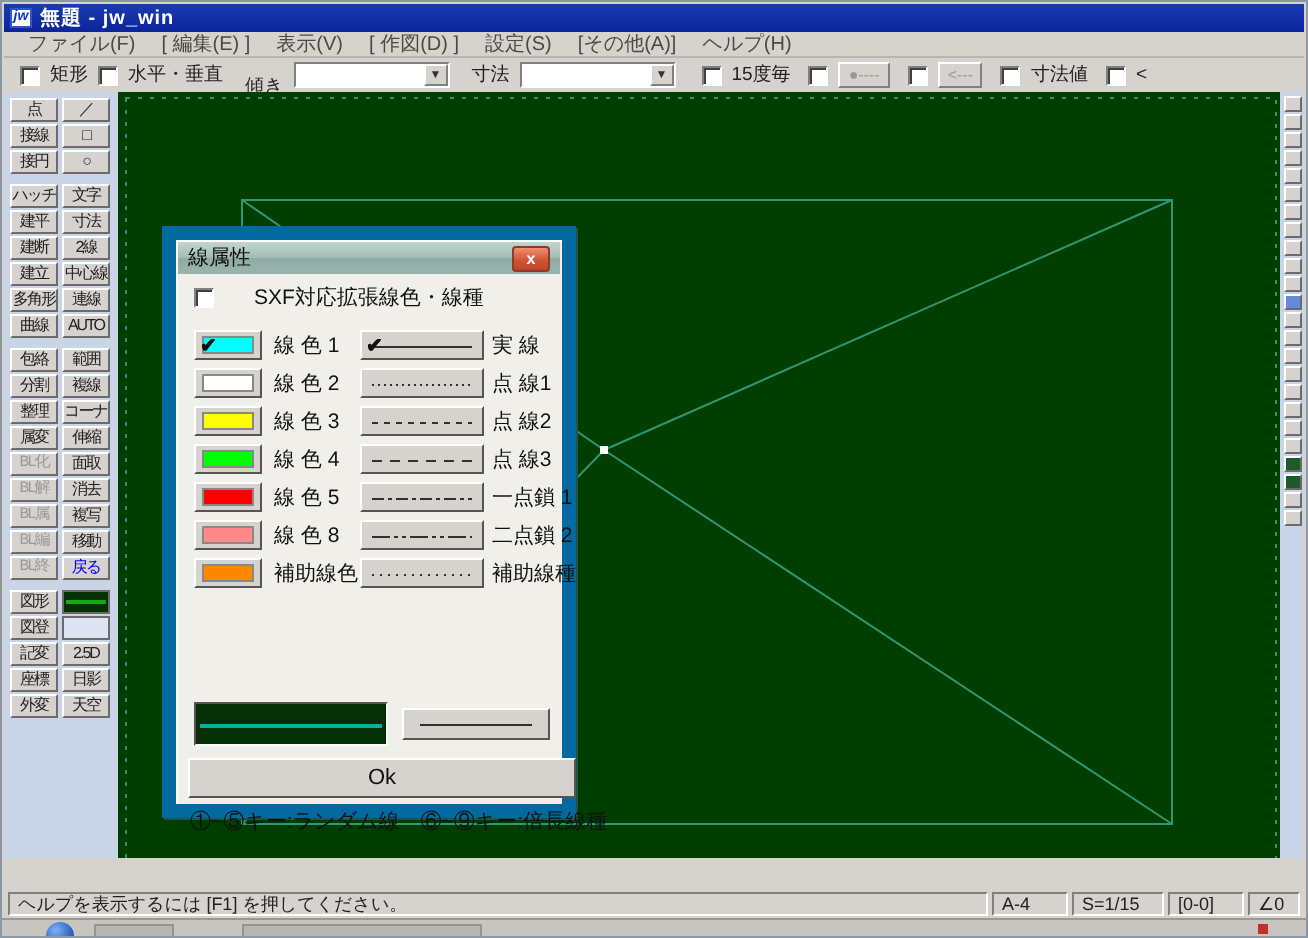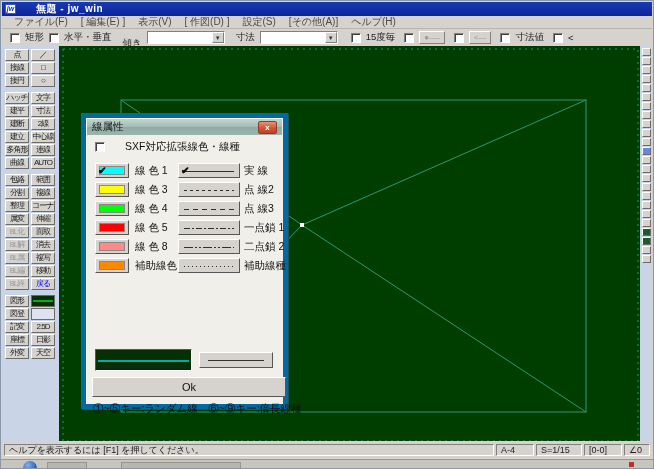--- a/index.html
+++ b/index.html
@@ -6,21 +6,21 @@
   html,body { background:#9aa4b0; }
   body { font-family: "Liberation Sans", sans-serif; }
   .window {
     position: relative; width: 654px; height: 469px;
     background:#D6D3CE; border:1px solid #8A98A8; overflow:hidden;
   }
   
   .titlebar {
     position:absolute; left:1px; top:1px; right:1px; height:14px;
     background:linear-gradient(180deg,#1A3BB4 0%,#0B249A 100%);
-    display:flex; align-items:center; padding:0 3px; gap:20px;
+    display:flex; align-items:center; padding:0 3px; gap:4px;
   }
   .titlebar .appicon {
     width:11px; height:10px; background:#FFFFFF; border:1px solid #3355CC;
     color:#1133BB; font-size:7px; font-weight:bold; font-style:italic;
     line-height:8px; text-align:center;
   }
   .titlebar .title { color:#fff; font-size:10px; font-weight:bold; letter-spacing:0.5px; }
   
   .menubar {
     position:absolute; left:1px; top:15px; right:1px; height:13px;
@@ -92,21 +92,21 @@
   .layer-btn {
     width:9px; height:8px; background:#D6D3CE; flex:0 0 auto;
     border-top:1px solid #fff; border-left:1px solid #fff;
     border-right:1px solid #6b6b6b; border-bottom:1px solid #6b6b6b;
   }
   .layer-btn.b { background:#6688DD; }
   .layer-btn.g { background:#1E5A2A; }
   
   .dialog {
     position:absolute; left:79px; top:67px; width:207px; height:296px;
-    background:#F0EFEA; border:5px solid #0369a1;
+    background:#F0EFEA; border:7px solid #0369a1;
     box-shadow:1px 1px 0 #1E564E, inset 1px 1px 0 #FFFFFF;
   }
   .dlg-titlebar {
     position:absolute; left:1px; top:1px; right:1px; height:16px;
     background:linear-gradient(180deg,#C2D5CF 0%,#A3BDB6 48%,#8FACA4 52%,#9BB5AD 100%);
     display:flex; align-items:center; padding:0 5px;
   }
   .dlg-title { font-size:10.5px; color:#111; }
   .dlg-close {
     margin-left:auto; width:19px; height:13px; border-radius:2px;
@@ -163,22 +163,22 @@
   .ok-btn {
     position:absolute; left:5px; top:242px; width:194px; height:20px;
     background:#D6D3CE; font-size:11px; color:#111; text-align:center; line-height:18px;
     border-top:1px solid #fff; border-left:1px solid #fff;
     border-right:1px solid #555; border-bottom:1px solid #555;
     font-family:"Liberation Sans",sans-serif;
   }
   .dlg-hint { position:absolute; left:6px; top:267px; font-size:10.5px; color:#111; white-space:nowrap; }
   
   .statusbar {
-    position:absolute; left:1px; right:1px; bottom:9px; height:18px;
-    background:#D6D3CE; display:flex; gap:2px; align-items:center; padding:1px 2px;
+    position:absolute; left:1px; right:1px; bottom:9px; height:30px;
+    background:#D6D3CE; display:flex; gap:2px; align-items:flex-end; padding:1px 2px;
   }
   .sb-panel {
     border-top:1px solid #808080; border-left:1px solid #808080;
     border-bottom:1px solid #fff; border-right:1px solid #fff;
     font-size:9px; color:#222; padding:0 4px; line-height:10px; white-space:nowrap;
     overflow:hidden;
   }
   .sb-help { flex:1; }
   
   .taskbar {
@@ -390,20 +390,30 @@
               </button>
               <span class="clabel">線 色 1</span>
               <button class="type-btn">
                 <div class="line pat-solid"></div>
                 <span class="check">✔</span>
               </button>
               <span class="tlabel">実 線</span>
             </div>
             <div class="dlg-row">
               <button class="swatch-btn">
+                <div class="fill" style="background: rgb(255, 255, 255);"></div>
+              </button>
+              <span class="clabel">線 色 2</span>
+              <button class="type-btn">
+                <div class="line pat-dot1"></div>
+              </button>
+              <span class="tlabel">点 線1</span>
+            </div>
+            <div class="dlg-row">
+              <button class="swatch-btn">
                 <div class="fill" style="background: rgb(255, 255, 0);"></div>
               </button>
               <span class="clabel">線 色 3</span>
               <button class="type-btn">
                 <div class="line pat-dash2"></div>
               </button>
               <span class="tlabel">点 線2</span>
             </div>
             <div class="dlg-row">
               <button class="swatch-btn">

